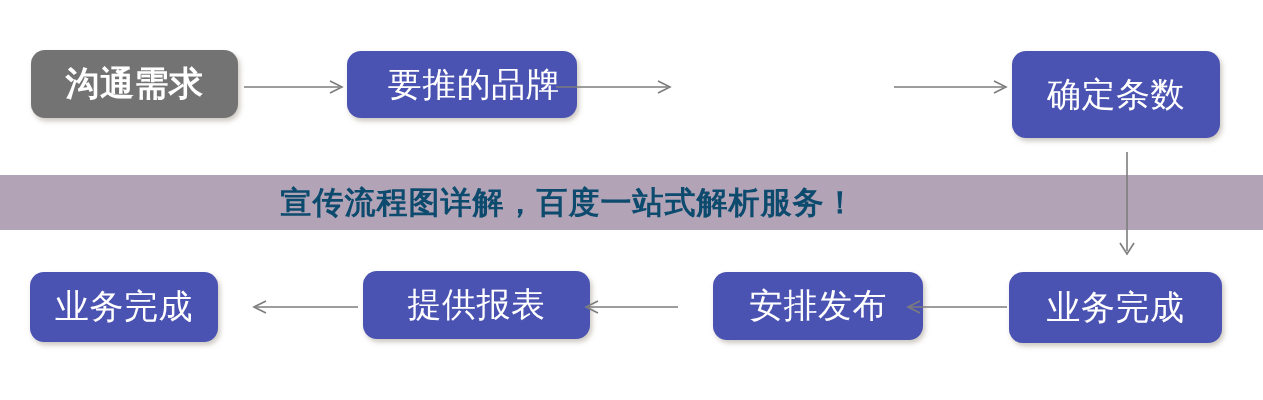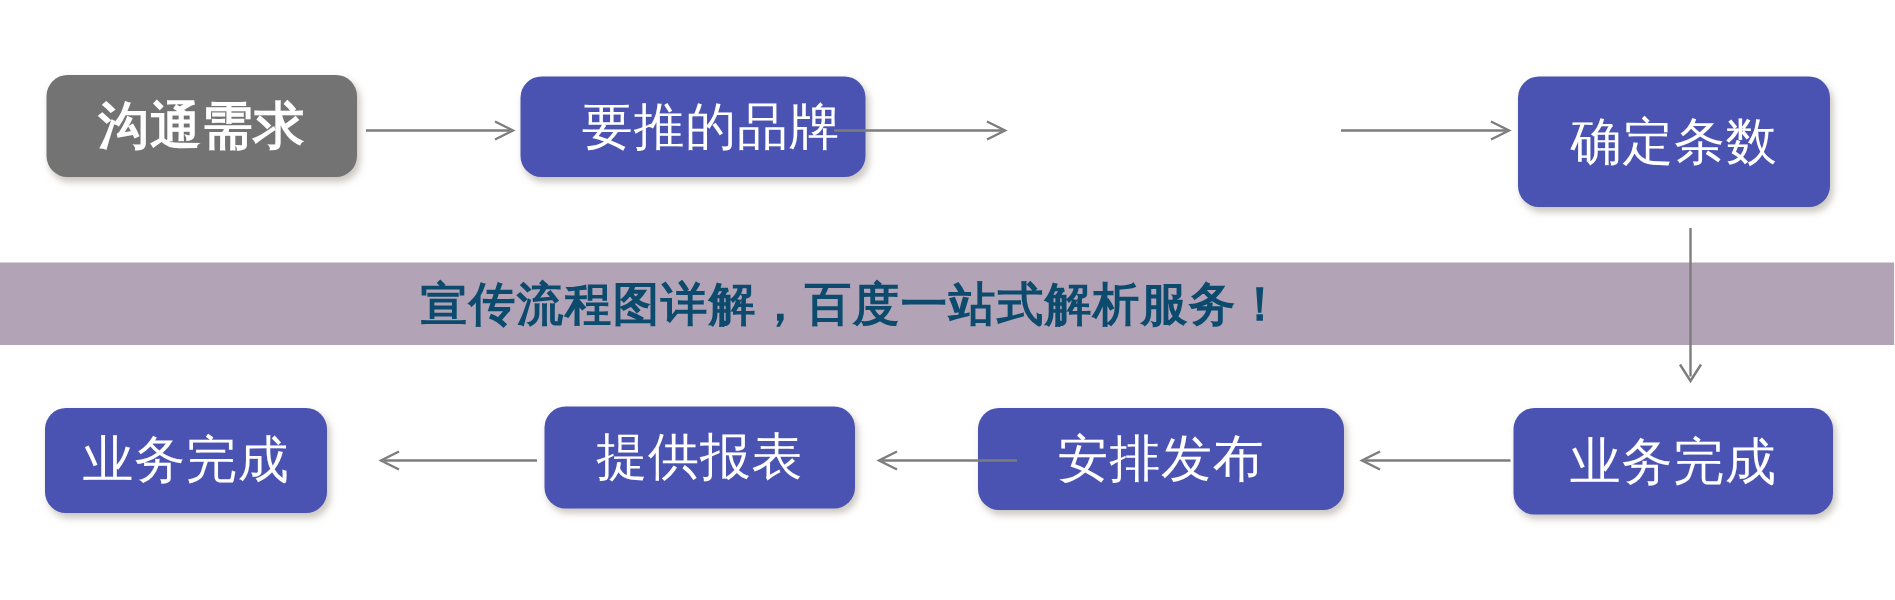--- a/index.html
+++ b/index.html
@@ -46,22 +46,22 @@
     font-size: 34px;
     letter-spacing: 0.5px;
     box-shadow: 2px 3px 5px rgba(160, 152, 138, 0.55);
     white-space: nowrap;
   }
   .node-t1 { left: 31px;   top: 50px;  width: 207px; height: 68px; }
   .node-t2 { left: 347px;  top: 51px;  width: 206px; height: 67px; }
   .node-t3 { left: 678px;  top: 50px;  width: 214px; height: 68px; }
   .node-t4 { left: 1012px; top: 51px;  width: 208px; height: 87px; }
   .node-b1 { left: 30px;   top: 272px; width: 188px; height: 70px; }
-  .node-b2 { left: 363px;  top: 271px; width: 207px; height: 68px; }
-  .node-b3 { left: 652px;  top: 272px; width: 244px; height: 68px; }
+  .node-b2 { left: 363px;  top: 271px; width: 227px; height: 68px; }
+  .node-b3 { left: 713px;  top: 272px; width: 210px; height: 68px; }
   .node-b4 { left: 1009px; top: 272px; width: 213px; height: 71px; }
   .arrow-layer {
     position: absolute;
     left: 0;
     top: 0;
     width: 1263px;
     height: 400px;
     z-index: 3;
     pointer-events: none;
   }

